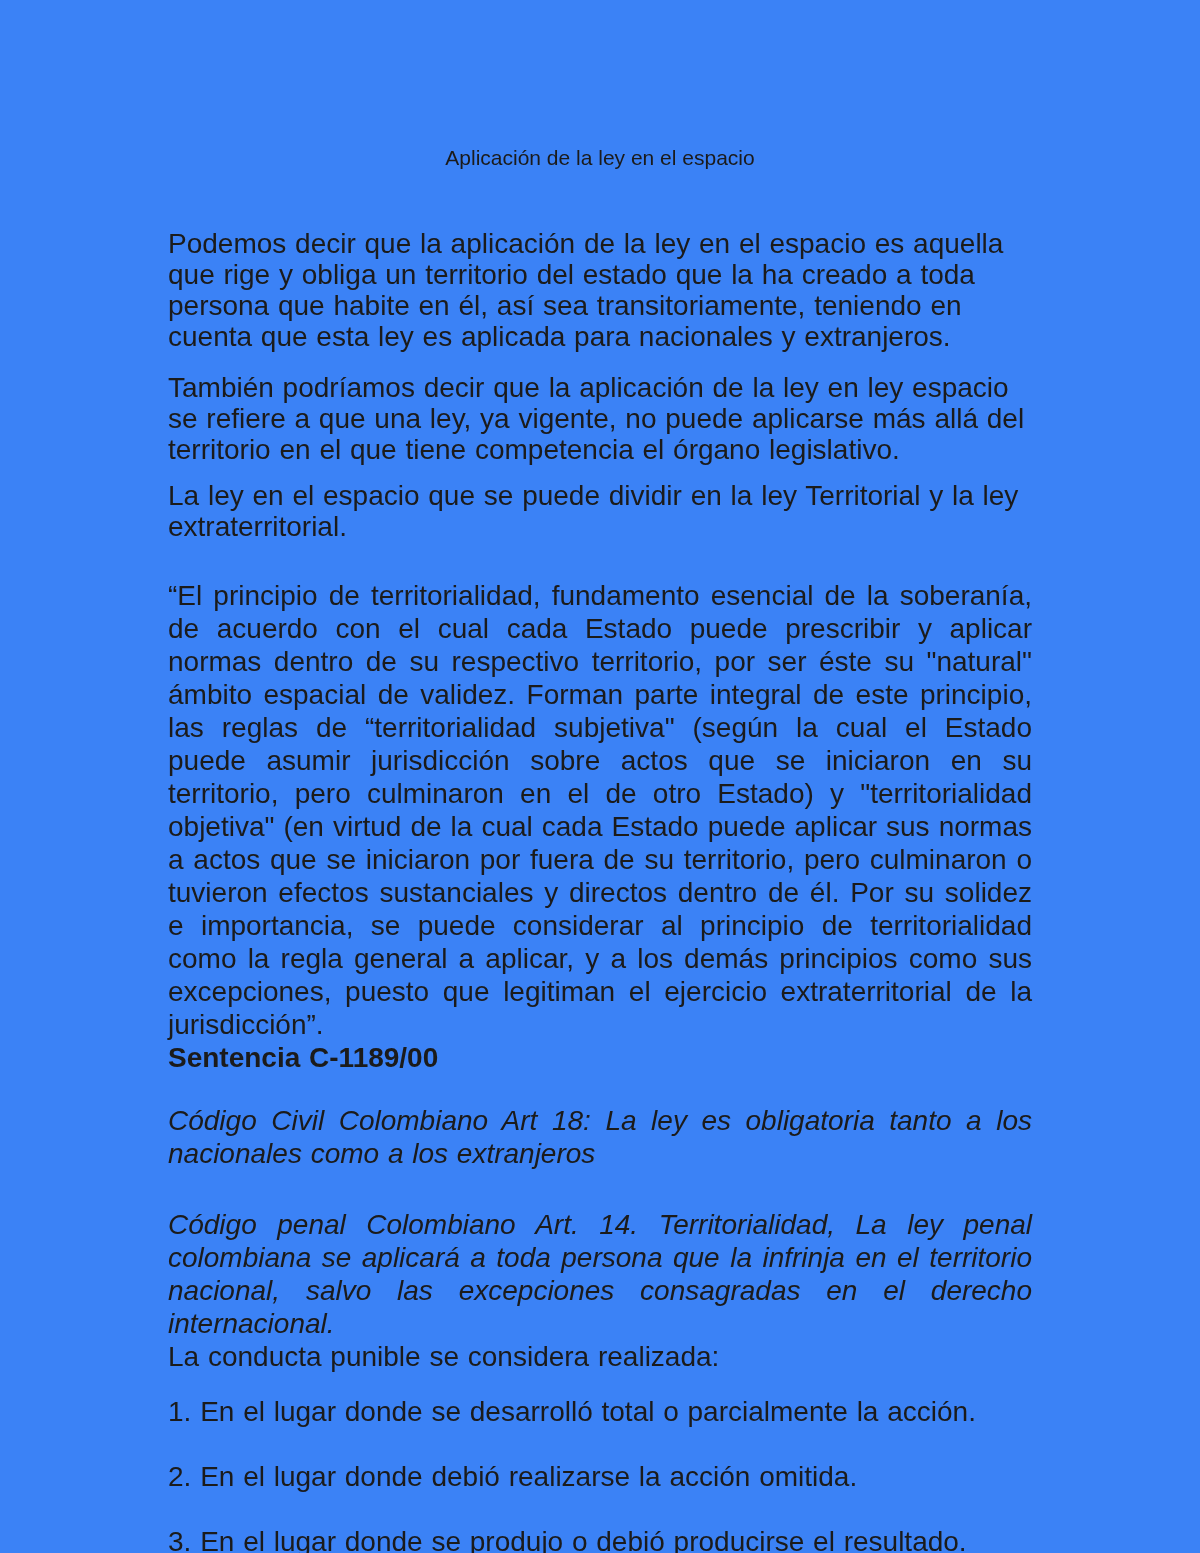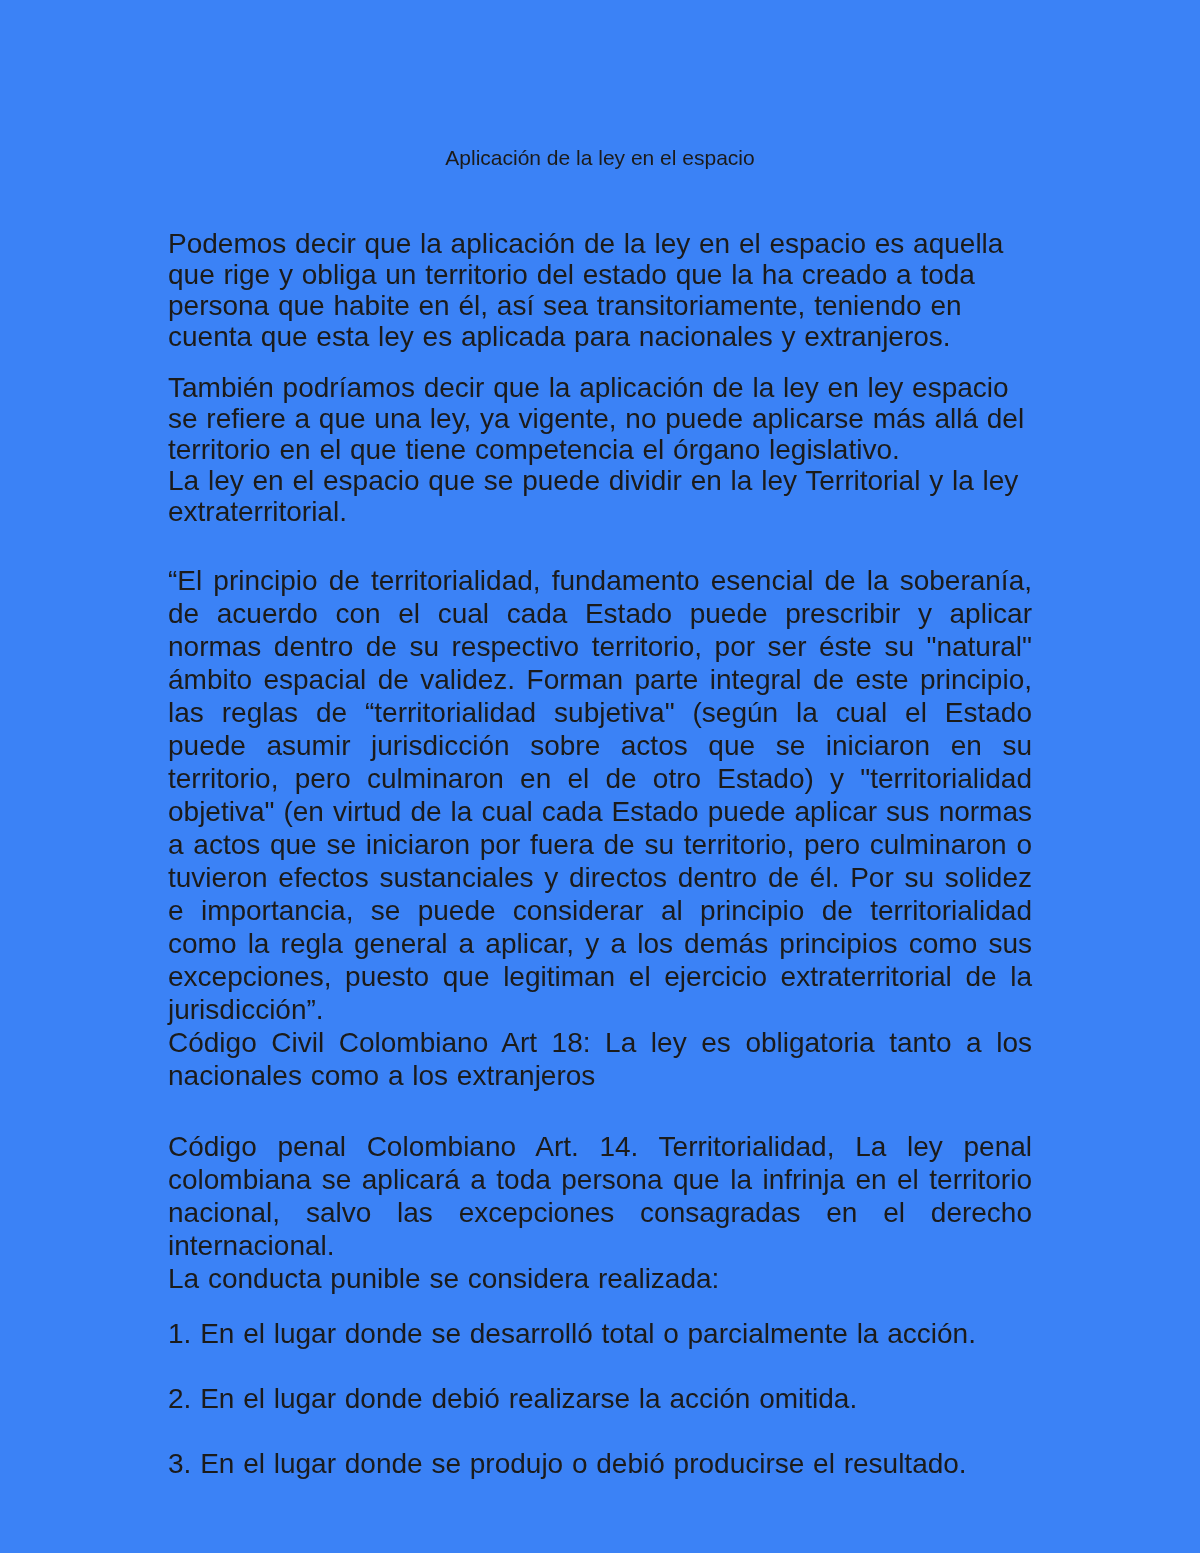--- a/index.html
+++ b/index.html
@@ -28,24 +28,24 @@
     text-align: center;
     margin: 0 0 55px 0;
   }
   p {
     font-size: 28px;
     margin: 0;
     word-spacing: 1px;
   }
   .lh31 { line-height: 31px; }
   .lh33 { line-height: 33px; }
-  .just { text-align: justify; }
+  .just { text-align: justify; font-style: italic; }
   .just-all { text-align: justify; text-align-last: justify; }
   .bold { font-weight: 700; }
-  .mb15 { }
+  .mb15 { margin-bottom: 15px; }
   .mb20 { margin-bottom: 20px; }
   .mb30 { margin-bottom: 30px; }
   .mb32 { margin-bottom: 32px; }
   .mb33 { margin-bottom: 22px; }
   .mb37 { margin-bottom: 37px; }
   .mb38 { margin-bottom: 38px; }
 </style>
 </head>
 <body>
 
@@ -55,20 +55,21 @@
 
   <p class="lh31 mb20">Podemos decir que la aplicación de la ley en el espacio es aquella que rige y obliga un territorio del estado que la ha creado a toda persona que habite en él, así sea transitoriamente, teniendo en cuenta que esta ley es aplicada para nacionales y extranjeros.</p>
 
   <p class="lh31 mb15">También podríamos decir que la aplicación de la ley en ley espacio se refiere a que una ley, ya vigente, no puede aplicarse más allá del territorio en el que tiene competencia el órgano legislativo.</p>
 
   <p class="lh31 mb37">La ley en el espacio que se puede dividir en la ley Territorial y la ley extraterritorial.</p>
 
 
   <p class="lh33 just-all">“El principio de territorialidad, fundamento esencial de la soberanía, de acuerdo con el cual cada Estado puede prescribir y aplicar normas dentro de su respectivo territorio, por ser éste su "natural" ámbito espacial de validez. Forman parte integral de este principio, las reglas de “territorialidad subjetiva" (según la cual el Estado puede asumir jurisdicción sobre actos que se iniciaron en su territorio, pero culminaron en el de otro Estado) y "territorialidad objetiva" (en virtud de la cual cada Estado puede aplicar sus normas a actos que se iniciaron por fuera de su territorio, pero culminaron o tuvieron efectos sustanciales y directos dentro de él. Por su solidez e importancia, se puede considerar al principio de territorialidad como la regla general a aplicar, y a los demás principios como sus excepciones, puesto que legitiman el ejercicio extraterritorial de la jurisdicción”.</p>
 
+  <p class="lh33 bold mb30">Sentencia C-1189/00</p>
 
   <p class="lh33 just mb38">Código Civil Colombiano Art 18: La ley es obligatoria tanto a los nacionales como a los extranjeros</p>
 
   <p class="lh33 just">Código penal Colombiano Art. 14. Territorialidad, La ley penal colombiana se aplicará a toda persona que la infrinja en el territorio nacional, salvo las excepciones consagradas en el derecho internacional.</p>
 
   <p class="lh33 mb33">La conducta punible se considera realizada:</p>
 
   <p class="lh33 mb32">1. En el lugar donde se desarrolló total o parcialmente la acción.</p>
 
   <p class="lh33 mb32">2. En el lugar donde debió realizarse la acción omitida.</p>

